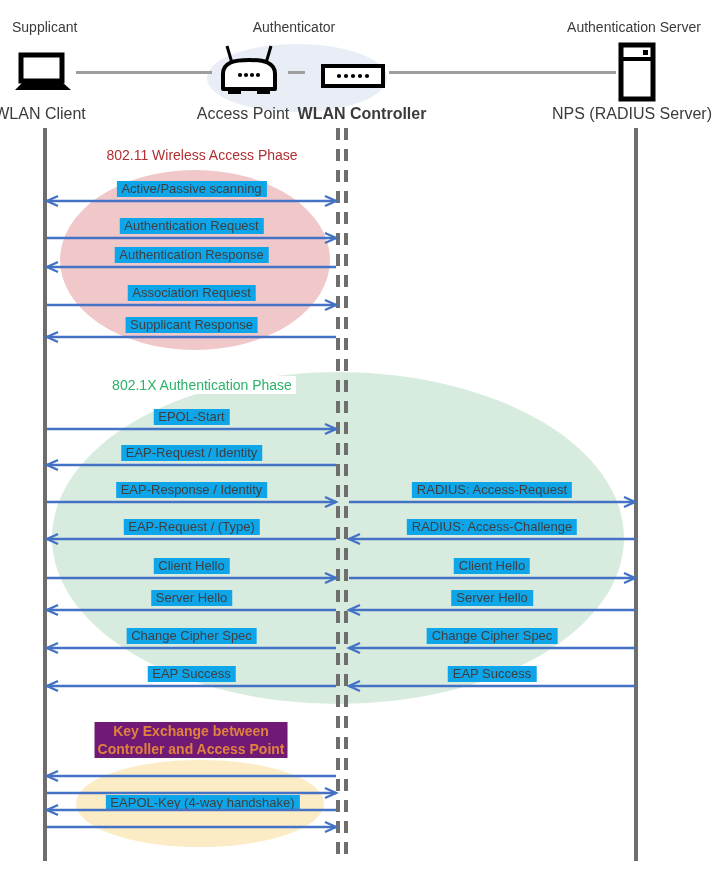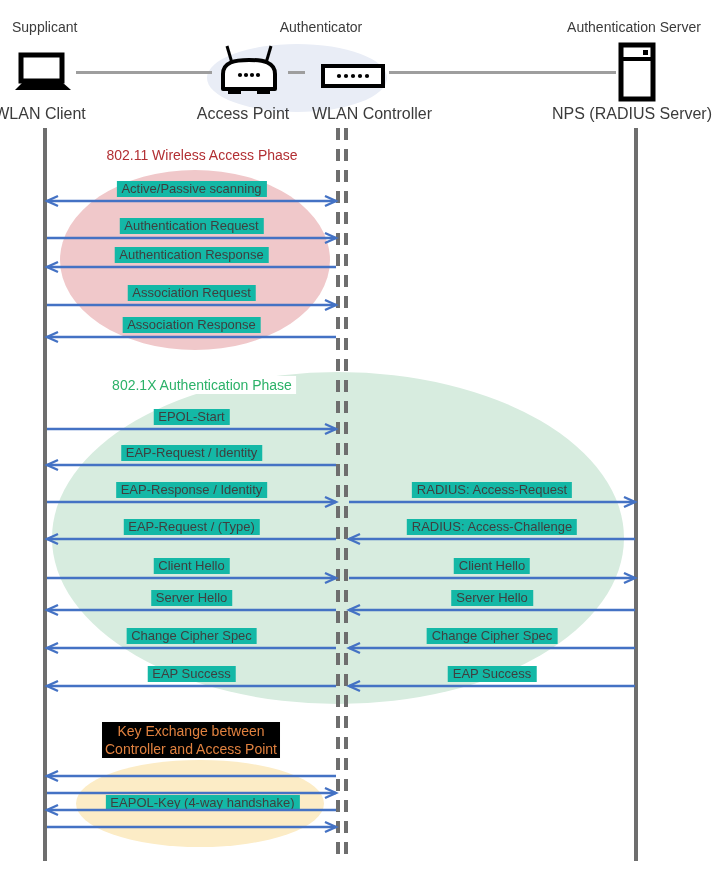--- a/index.html
+++ b/index.html
@@ -9,26 +9,26 @@
   
   .ellipse{position:absolute;border-radius:50%;z-index:1;}
   .ellipse-auth{left:207px;top:44px;width:180px;height:68px;background:var(--authenticator-fill);}
   .ellipse-p1{left:60px;top:170px;width:270px;height:180px;background:var(--phase1-fill);}
   .ellipse-p2{left:52px;top:372px;width:572px;height:332px;background:var(--phase2-fill);}
   .ellipse-p3{left:76px;top:760px;width:248px;height:87px;background:var(--phase3-fill);}
 
   
   .role{position:absolute;top:19px;font-size:14px;color:var(--header-text);white-space:nowrap;z-index:2;}
   .role-supplicant{left:12px;}
-  .role-authenticator{left:321px;transform:translateX(-50%);text-align:center;}
+  .role-authenticator{left:294px;transform:translateX(-50%);text-align:center;}
   .role-authserver{left:634px;transform:translateX(-50%);}
   .device-label{position:absolute;top:105px;font-size:16px;color:var(--header-text);transform:translateX(-50%);white-space:nowrap;z-index:2;}
   .dl-client{left:40px;}
   .dl-ap{left:243px;}
-  .dl-wlc{left:372px;}
+  .dl-wlc{left:362px;font-weight:bold;}
   .dl-nps{left:632px;}
 
   .connector{position:absolute;top:71px;height:3px;background:var(--connector);z-index:2;}
   .c1{left:76px;width:136px;}
   .c2{left:288px;width:17px;}
   .c3{left:389px;width:227px;}
 
   .lifeline{position:absolute;top:128px;z-index:2;}
   .ll-client{left:43px;width:4px;height:733px;background:var(--lifeline);}
   .ll-server{left:634px;width:4px;height:733px;background:var(--lifeline);}
@@ -40,23 +40,23 @@
   .icon-laptop{left:12px;top:52px;}
   .icon-ap{left:218px;top:44px;}
   .icon-wlc{left:321px;top:64px;}
   .icon-server{left:618px;top:42px;}
 
   
   .phase-title{position:absolute;transform:translateX(-50%);font-size:14px;line-height:18px;white-space:nowrap;background:#fff;padding:0 4px;z-index:3;}
   .pt1{left:202px;top:146px;color:var(--phase1-title);}
   .pt2{left:202px;top:376px;color:var(--phase2-title);}
   .pt3{left:191px;top:722px;color:var(--phase3-title);text-align:center;background:transparent;padding:0;}
-  .pt3 div{background:#000000;padding:0 3px;}
-
-  .msg-label{position:absolute;transform:translateX(-50%);font-size:13px;line-height:16px;color:var(--message-text);background:#14b8a6;padding:0 5px;white-space:nowrap;z-index:3;}
+  .pt3 div{background:#701a75;padding:0 3px;font-weight:bold;}
+
+  .msg-label{position:absolute;transform:translateX(-50%);font-size:13px;line-height:16px;color:var(--message-text);background:#0ea5e9;padding:0 5px;white-space:nowrap;z-index:3;}
 
   
   .arrows{position:absolute;left:0;top:0;z-index:4;pointer-events:none;}
   .arrows line,.arrows polyline{stroke:var(--arrow);stroke-width:2.4;fill:none;stroke-linejoin:miter;}
 </style>
 </head>
 <body>
 
 <div class="stage">
 
@@ -125,21 +125,21 @@
   <div class="phase-title pt3">
     <div>Key Exchange between</div>
     <div>Controller and Access Point</div>
   </div>
 
   <div>
       <div class="msg-label" style="left: 191.5px; top: 181px;">Active/Passive scanning</div>
       <div class="msg-label" style="left: 191.5px; top: 218px;">Authentication Request</div>
       <div class="msg-label" style="left: 191.5px; top: 247px;">Authentication Response</div>
       <div class="msg-label" style="left: 191.5px; top: 285px;">Association Request</div>
-      <div class="msg-label" style="left: 191.5px; top: 317px;">Association Response</div>
+      <div class="msg-label" style="left: 191.5px; top: 317px;">Supplicant Response</div>
       <div class="msg-label" style="left: 191.5px; top: 409px;">EPOL-Start</div>
       <div class="msg-label" style="left: 191.5px; top: 445px;">EAP-Request / Identity</div>
       <div class="msg-label" style="left: 191.5px; top: 482px;">EAP-Response / Identity</div>
       <div class="msg-label" style="left: 492px; top: 482px; text-align: center;">RADIUS: Access-Request</div>
       <div class="msg-label" style="left: 191.5px; top: 519px;">EAP-Request / (Type)</div>
       <div class="msg-label" style="left: 492px; top: 519px;">RADIUS: Access-Challenge</div>
       <div class="msg-label" style="left: 191.5px; top: 558px;">Client Hello</div>
       <div class="msg-label" style="left: 492px; top: 558px;">Client Hello</div>
       <div class="msg-label" style="left: 191.5px; top: 590px;">Server Hello</div>
       <div class="msg-label" style="left: 492px; top: 590px;">Server Hello</div>

